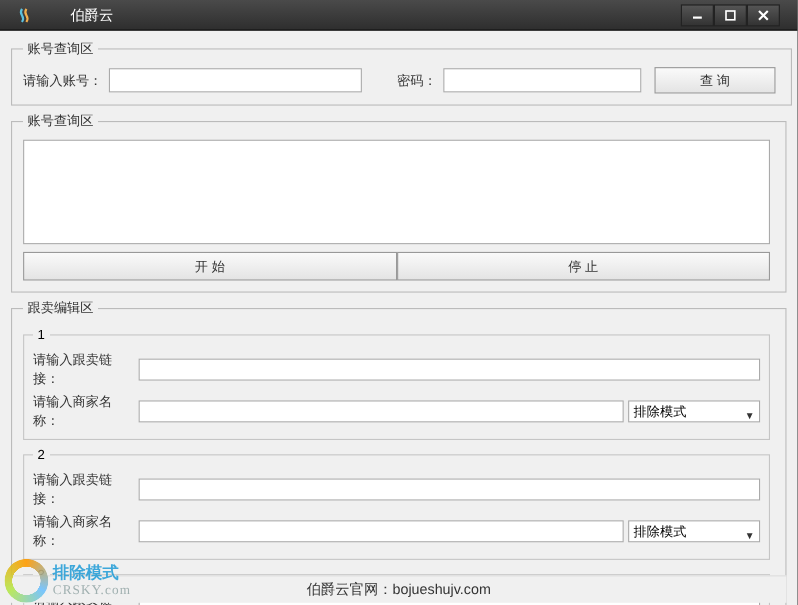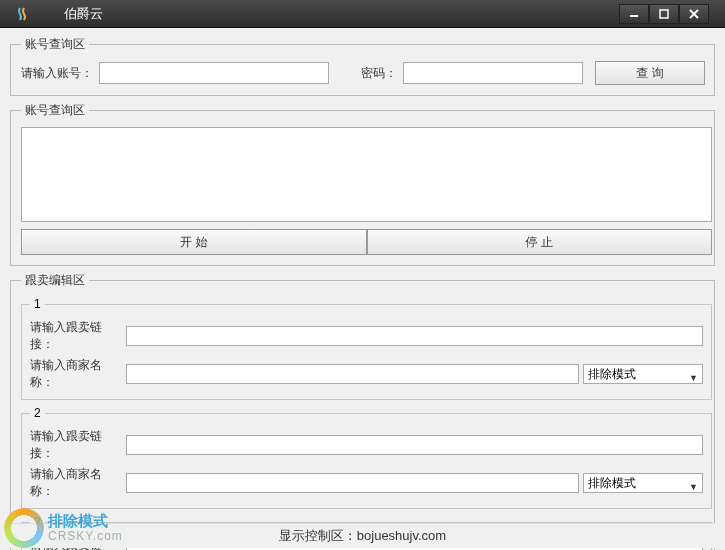--- a/index.html
+++ b/index.html
@@ -47,21 +47,21 @@
   .content {
     position: absolute;
     top: 28px; left: 0; right: 0; bottom: 0;
     background: #f0f0f0;
     padding: 8px 10px 0 10px;
     overflow: hidden;
   }
   fieldset.group {
     border: 1px solid #bbb;
     margin-bottom: 6px;
-    padding: 8px 2px 10px 10px;
+    padding: 8px 14px 10px 10px;
     background: #f0f0f0;
   }
   fieldset.group > legend {
     font-size: 12px;
     color: #333;
     padding: 0 4px;
   }
   .row { display: flex; align-items: center; gap: 6px; }
   .label { color: #333; white-space: nowrap; }
   input.textfield {
@@ -129,21 +129,21 @@
   .watermark .swirl {
     width: 40px; height: 40px;
     border-radius: 50%;
     background: conic-gradient(#ff9a00, #6ec1ff, #b6e84e, #ff9a00);
     -webkit-mask: radial-gradient(circle at 50% 50%, transparent 45%, #000 46%);
     mask: radial-gradient(circle at 50% 50%, transparent 45%, #000 46%);
     margin-right: 4px;
   }
   .watermark .wtxt { display: flex; flex-direction: column; line-height: 1.1; }
   .watermark .wtxt .l1 { color: #2aa0d8; font-size: 15px; font-weight: bold; }
-  .watermark .wtxt .l2 { color: #9aa; font-size: 12px; letter-spacing: 1px; }
+  .watermark .wtxt .l2 { color: #9aa; font-size: 12px; letter-spacing: 1px; font-family: Liberation Serif, serif; }
 </style>
 </head>
 <body>
 
 <div class="window">
 
   <div class="titlebar">
     <span class="icon">
       <svg viewBox="0 0 16 16" width="16" height="16">
           <path d="M4 2 Q2 5 4 8 Q6 11 4 14" stroke="#5bc0de" stroke-width="2" fill="none"></path>
@@ -234,21 +234,21 @@
         <div class="sub-row">
           <span class="sub-label">请输入跟卖链接：</span>
           <input class="sub-input" value="" style="">
         </div>
 
       </fieldset>
 
     </fieldset>
 
     <div class="footer-bar">
-      <span>显示控制区：bojueshujv.com</span>
+      <span>伯爵云官网：bojueshujv.com</span>
     </div>
 
   </div>
 
   <div class="watermark">
     <div class="swirl"></div>
     <div class="wtxt">
       <span class="l1">排除模式</span>
       <span class="l2">CRSKY.com</span>
     </div>

